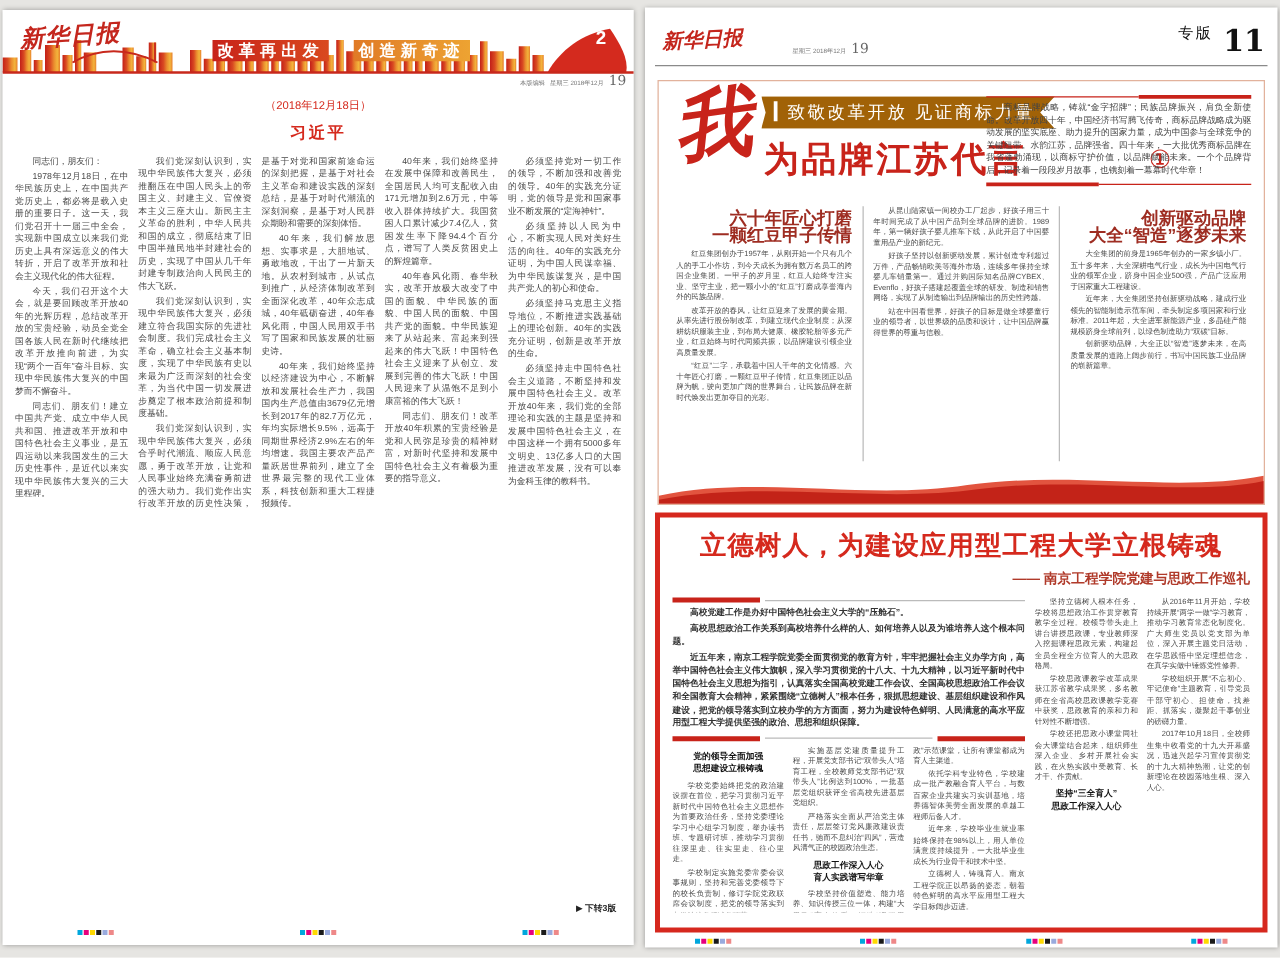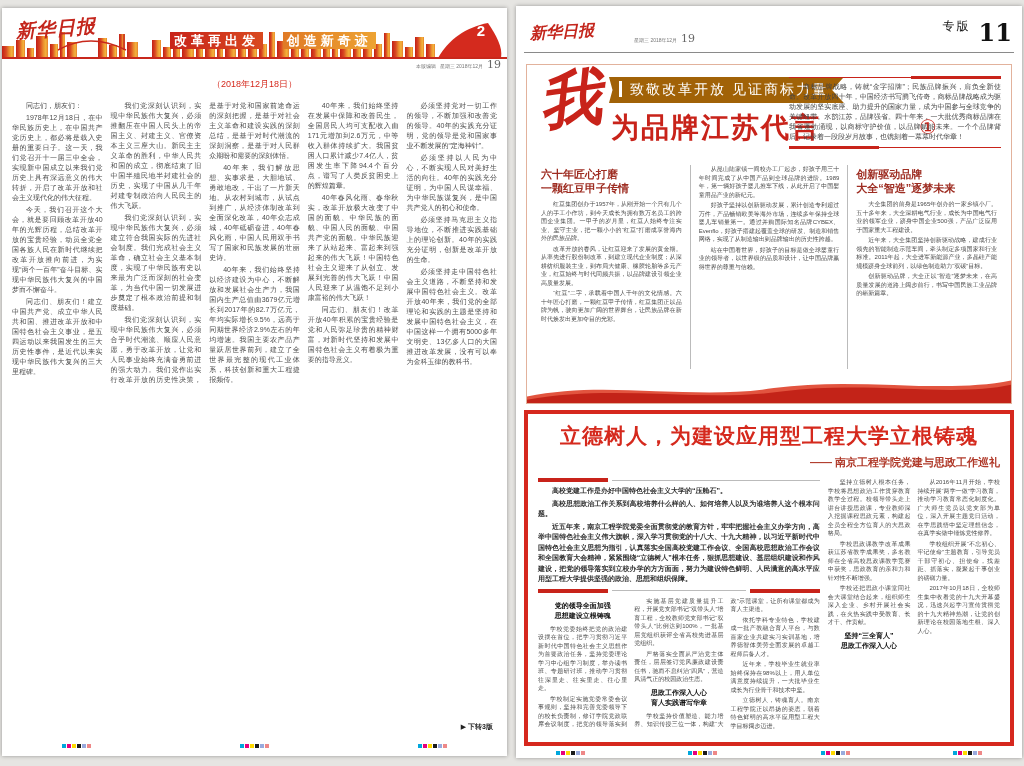--- a/index.html
+++ b/index.html
@@ -68,21 +68,21 @@
                font-size:28px;color:#c8231a;letter-spacing:2px;}
   .brand-issue{position:absolute;left:392px;top:50px;font-size:20px;color:#c8231a;}
   .brand-intro{position:absolute;right:10px;top:10px;width:212px;}
   .bar-line{display:flex;align-items:center;height:4px;}
   .bar-line .thin{flex:1;border-top:1px solid #c8231a;}
   .bar-line .thick{width:90px;height:3px;background:#c8231a;}
   .brand-intro .text{font-size:7px;line-height:10px;color:#444;text-align:justify;margin:3px 0;text-indent:2em;}
   .brand-stories{position:absolute;left:0;right:0;top:100px;bottom:34px;display:flex;padding:0 6px;}
   .story{flex:1;padding:0 8px;overflow:hidden;}
   .story + .story{border-left:1px solid #bbb;}
-  .story h3{margin:2px 0 5px;text-align:left;color:#9e2d22;font-size:11px;line-height:14px;white-space:pre-line;}
+  .story h3{margin:2px 0 5px;text-align:right;color:#9e2d22;font-size:14px;line-height:14px;white-space:pre-line;}
   .story .stext{font-size:6px;line-height:8.5px;color:#4a4a4a;text-align:justify;}
   .story .stext p{margin:0 0 2px;text-indent:2em;}
   .brand-wave{position:absolute;left:0;bottom:0;width:100%;height:32px;}
 
   
   .feature-box{position:absolute;left:8px;right:8px;top:404px;bottom:12px;border:4px solid #d6281e;background:#fff;
                padding:8px 10px 20px;box-sizing:border-box;overflow:hidden;}
   .ft-headline{text-align:center;font-size:21px;font-weight:bold;color:#d5291d;letter-spacing:1px;}
   .ft-subtitle{text-align:right;font-size:11px;color:#b03a2a;font-weight:bold;margin-top:5px;}
   .ft-content{display:flex;gap:8px;margin-top:8px;height:252px;}
@@ -170,20 +170,21 @@
       </div>
       <div class="lp-pagenum">2</div>
       <div class="lp-edition">
         <span>本版编辑</span>
         <span>星期三 2018年12月</span>
         <span class="day">19</span>
       </div>
     </div>
 
     <div class="lp-date">（2018年12月18日）</div>
+    <div class="lp-author">习近平</div>
 
     <div class="lp-body">
         <p>同志们，朋友们：</p>
         <p>1978年12月18日，在中华民族历史上，在中国共产党历史上，都必将是载入史册的重要日子。这一天，我们党召开十一届三中全会，实现新中国成立以来我们党历史上具有深远意义的伟大转折，开启了改革开放和社会主义现代化的伟大征程。</p>
         <p>今天，我们召开这个大会，就是要回顾改革开放40年的光辉历程，总结改革开放的宝贵经验，动员全党全国各族人民在新时代继续把改革开放推向前进，为实现“两个一百年”奋斗目标、实现中华民族伟大复兴的中国梦而不懈奋斗。</p>
         <p>同志们、朋友们！建立中国共产党、成立中华人民共和国、推进改革开放和中国特色社会主义事业，是五四运动以来我国发生的三大历史性事件，是近代以来实现中华民族伟大复兴的三大里程碑。</p>
         <p>我们党深刻认识到，实现中华民族伟大复兴，必须推翻压在中国人民头上的帝国主义、封建主义、官僚资本主义三座大山。新民主主义革命的胜利，中华人民共和国的成立，彻底结束了旧中国半殖民地半封建社会的历史，实现了中国从几千年封建专制政治向人民民主的伟大飞跃。</p>
         <p>我们党深刻认识到，实现中华民族伟大复兴，必须建立符合我国实际的先进社会制度。我们完成社会主义革命，确立社会主义基本制度，实现了中华民族有史以来最为广泛而深刻的社会变革，为当代中国一切发展进步奠定了根本政治前提和制度基础。</p>
         <p>我们党深刻认识到，实现中华民族伟大复兴，必须合乎时代潮流、顺应人民意愿，勇于改革开放，让党和人民事业始终充满奋勇前进的强大动力。我们党作出实行改革开放的历史性决策，是基于对党和国家前途命运的深刻把握，是基于对社会主义革命和建设实践的深刻总结，是基于对时代潮流的深刻洞察，是基于对人民群众期盼和需要的深刻体悟。</p>
         <p>40年来，我们解放思想、实事求是，大胆地试、勇敢地改，干出了一片新天地。从农村到城市，从试点到推广，从经济体制改革到全面深化改革，40年众志成城，40年砥砺奋进，40年春风化雨，中国人民用双手书写了国家和民族发展的壮丽史诗。</p>

